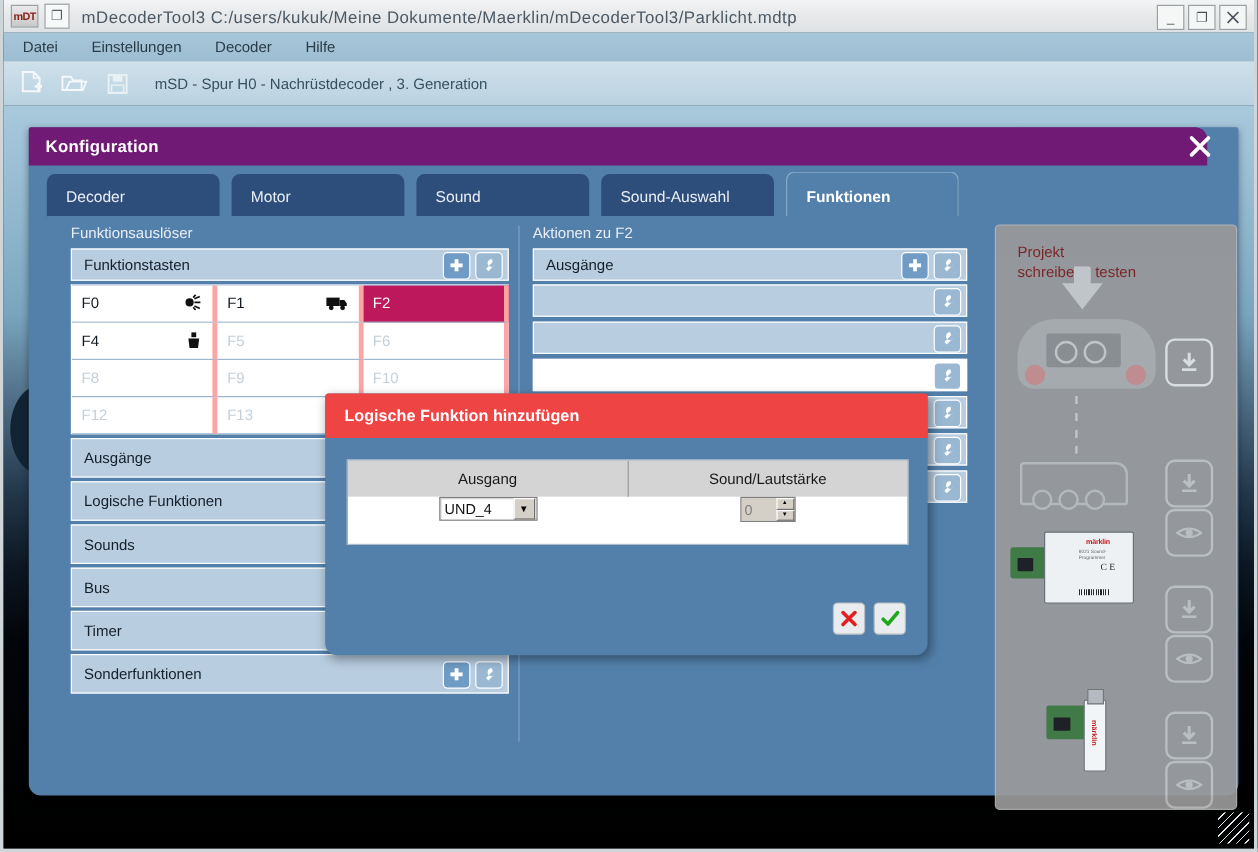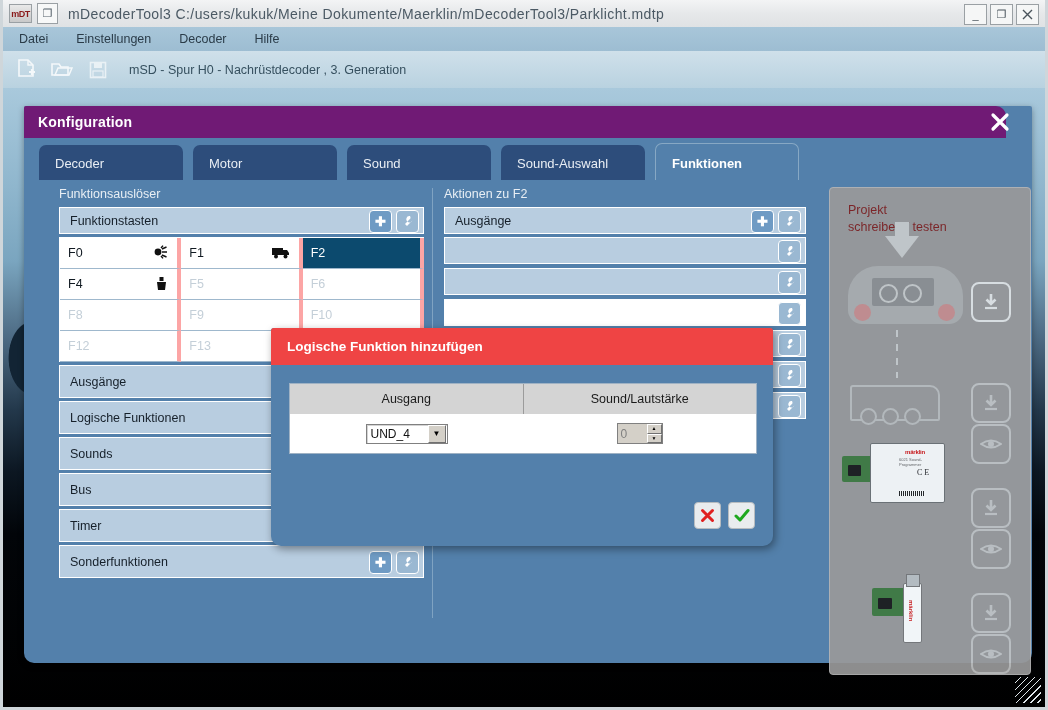--- a/index.html
+++ b/index.html
@@ -215,21 +215,21 @@
     height: 31px;
     background: #ffffff;
     border-right: 4px solid #fca5a5;
     border-bottom: 1px solid #9fb8cd;
     display: flex; align-items: center; justify-content: space-between;
     padding: 0 9px 0 8px;
     box-sizing: border-box;
     font-size: 12.5px; color: #111a22;
   }
   .fkey.dim { color: #c4cfd8; }
-  .fkey.sel { background: #0c4a6e; color: #ffffff; }
+  .fkey.sel { background: #be185d; color: #ffffff; }
   .fkey .glyph { color: #111; font-size: 14px; line-height: 1; }
 
   
   .col-right {
     position: absolute; left: 405px; top: 7px; width: 362px;
   }
 
   .divider-v {
     position: absolute; left: 393px; top: 8px;
     width: 1px; height: 430px;
@@ -387,21 +387,21 @@
   }
   .mt-head > div {
     flex: 1; display: flex; align-items: center; justify-content: center;
     font-size: 12.5px; color: #1a1a1a;
   }
   .mt-head > div:first-child { border-right: 1px solid #9b9b9b; }
   .mt-body {
     display: flex; background: #fff; height: 39px;
   }
   .mt-body > div {
-    flex: 1; display: flex; align-items: center; justify-content: center;
+    flex: 1; display: flex; align-items: flex-start; justify-content: center;
   }
   .combo {
     display: inline-flex; align-items: center;
     height: 18px;
     border: 1px solid #808080;
     background: #fff;
     box-shadow: inset 1px 1px 0 #d4d4d4;
   }
   .combo .val {
     font-size: 12px; color: #111; padding: 0 5px 0 4px;

